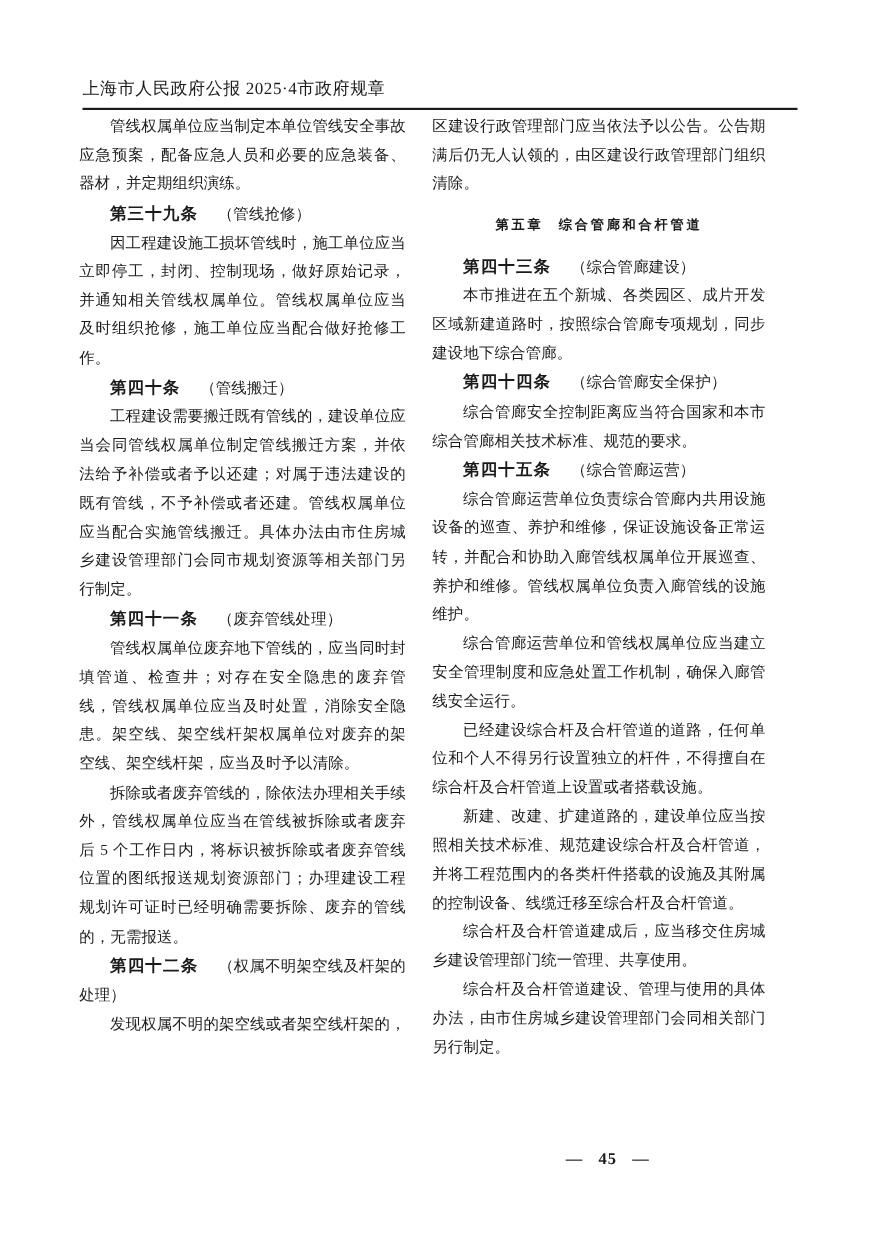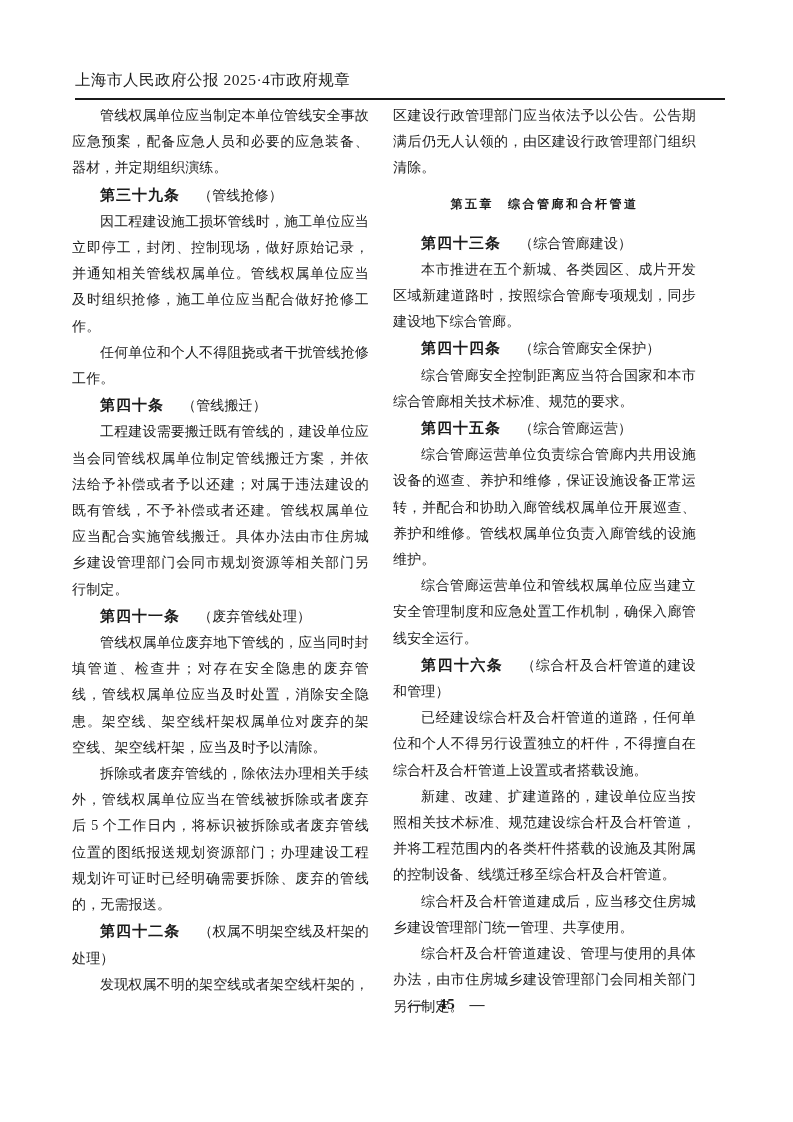--- a/index.html
+++ b/index.html
@@ -62,23 +62,23 @@
     font-size: 12px;
     font-weight: bold;
     line-height: 26px;
     letter-spacing: 2.5px;
   }
   .chap-num { margin-right: 14px; }
   
   .page-num {
     position: absolute;
     left: 409px;
-    top: 996px;
+    top: 1046px;
     width: 303px;
-    text-align: left;
+    text-align: center;
     padding-right: 16px;
     box-sizing: border-box;
     font-size: 15px;
     font-weight: bold;
     word-spacing: 9px;
     letter-spacing: 1px;
   }
 </style>
 </head>
 <body>
@@ -88,40 +88,38 @@
   <div class="header">
     <span>上海市人民政府公报 2025·4</span>
     <span>市政府规章</span>
   </div>
 
   <div class="columns">
     <div class="col left" id="col-left">
         <p class="para indent">管线权属单位应当制定本单位管线安全事故应急预案，配备应急人员和必要的应急装备、器材，并定期组织演练。</p>
         <p class="para indent"><span class="art-num">第三十九条</span><span class="art-title">（管线抢修）</span></p>
         <p class="para indent">因工程建设施工损坏管线时，施工单位应当立即停工，封闭、控制现场，做好原始记录，并通知相关管线权属单位。管线权属单位应当及时组织抢修，施工单位应当配合做好抢修工作。</p>
-        <p class="para indent">任何单位和个人不得阻挠或者干扰管线抢修工作。</p>
         <p class="para indent"><span class="art-num">第四十条</span><span class="art-title">（管线搬迁）</span></p>
         <p class="para indent">工程建设需要搬迁既有管线的，建设单位应当会同管线权属单位制定管线搬迁方案，并依法给予补偿或者予以还建；对属于违法建设的既有管线，不予补偿或者还建。管线权属单位应当配合实施管线搬迁。具体办法由市住房城乡建设管理部门会同市规划资源等相关部门另行制定。</p>
         <p class="para indent"><span class="art-num">第四十一条</span><span class="art-title">（废弃管线处理）</span></p>
         <p class="para indent">管线权属单位废弃地下管线的，应当同时封填管道、检查井；对存在安全隐患的废弃管线，管线权属单位应当及时处置，消除安全隐患。架空线、架空线杆架权属单位对废弃的架空线、架空线杆架，应当及时予以清除。</p>
         <p class="para indent">拆除或者废弃管线的，除依法办理相关手续外，管线权属单位应当在管线被拆除或者废弃后 5 个工作日内，将标识被拆除或者废弃管线位置的图纸报送规划资源部门；办理建设工程规划许可证时已经明确需要拆除、废弃的管线的，无需报送。</p>
         <p class="para indent"><span class="art-num">第四十二条</span><span class="art-title">（权属不明架空线及杆架的处理）</span></p>
         <p class="para indent">发现权属不明的架空线或者架空线杆架的，</p>
       </div>
     <div class="col right" id="col-right">
         <p class="para">区建设行政管理部门应当依法予以公告。公告期满后仍无人认领的，由区建设行政管理部门组织清除。</p>
         <h2 class="chapter"><span class="chap-num">第五章</span><span>综合管廊和合杆管道</span></h2>
         <p class="para indent"><span class="art-num">第四十三条</span><span class="art-title">（综合管廊建设）</span></p>
         <p class="para indent">本市推进在五个新城、各类园区、成片开发区域新建道路时，按照综合管廊专项规划，同步建设地下综合管廊。</p>
         <p class="para indent"><span class="art-num">第四十四条</span><span class="art-title">（综合管廊安全保护）</span></p>
         <p class="para indent">综合管廊安全控制距离应当符合国家和本市综合管廊相关技术标准、规范的要求。</p>
         <p class="para indent"><span class="art-num">第四十五条</span><span class="art-title">（综合管廊运营）</span></p>
         <p class="para indent">综合管廊运营单位负责综合管廊内共用设施设备的巡查、养护和维修，保证设施设备正常运转，并配合和协助入廊管线权属单位开展巡查、养护和维修。管线权属单位负责入廊管线的设施维护。</p>
         <p class="para indent">综合管廊运营单位和管线权属单位应当建立安全管理制度和应急处置工作机制，确保入廊管线安全运行。</p>
-        <p class="para indent"><span class="art-num">第四十六条</span><span class="art-title">（综合杆及合杆管道的建设和管理）</span></p>
         <p class="para indent">已经建设综合杆及合杆管道的道路，任何单位和个人不得另行设置独立的杆件，不得擅自在综合杆及合杆管道上设置或者搭载设施。</p>
         <p class="para indent">新建、改建、扩建道路的，建设单位应当按照相关技术标准、规范建设综合杆及合杆管道，并将工程范围内的各类杆件搭载的设施及其附属的控制设备、线缆迁移至综合杆及合杆管道。</p>
         <p class="para indent">综合杆及合杆管道建成后，应当移交住房城乡建设管理部门统一管理、共享使用。</p>
         <p class="para indent">综合杆及合杆管道建设、管理与使用的具体办法，由市住房城乡建设管理部门会同相关部门另行制定。</p>
       </div>
   </div>
 
   <div class="page-num">— 45 —</div>
 
 </div>

